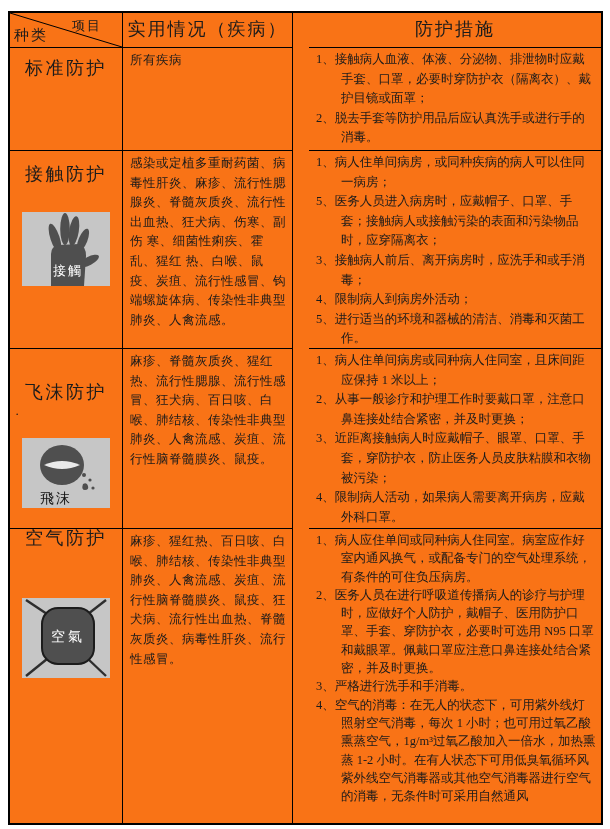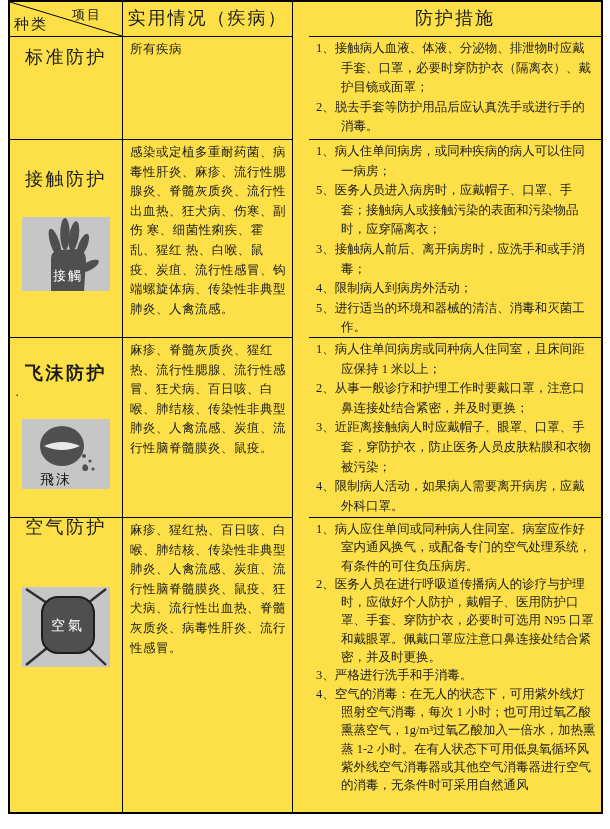--- a/index.html
+++ b/index.html
@@ -5,27 +5,27 @@
   * { margin: 0; padding: 0; box-sizing: border-box; }
   html, body { width: 610px; height: 829px; }
   body {
     background: #ffffff;
     font-family: "Liberation Serif", "DejaVu Serif", serif;
     color: #1b1b1b;
   }
   .page { position: relative; width: 610px; height: 829px; background: #fff; overflow: hidden; }
 
   .table {
-    position: absolute; left: 8px; top: 0;
+    position: absolute; left: 8px; top: 11px;
     width: 595px; height: 814px;
     border: 2px solid #000;
     display: grid;
     grid-template-columns: 113px 170px 1fr;
     grid-template-rows: 35px 103px 198px 180px 1fr;
-    background: #fde047;
+    background: #f97316;
   }
   .cell {
     border-right: 1.5px solid #000;
     border-bottom: 1.5px solid #000;
     font-size: 12.5px;
     line-height: 19.6px;
     overflow: hidden;
   }
   .cell.last-col { border-right: none; margin-left: 16px; }
   .cell.last-row { border-bottom: none; }
@@ -34,22 +34,22 @@
   .corner { position: relative; }
   .corner svg.diag { position: absolute; inset: 0; width: 100%; height: 100%; }
   .corner .proj { position: absolute; top: 3px; right: 20px; letter-spacing: 2px; font-size: 13px; }
   .corner .cat  { position: absolute; bottom: 1px; left: 4px; letter-spacing: 2px; font-size: 15px; }
   .hcell { display: flex; align-items: center; justify-content: center; letter-spacing: 2px; font-size: 18px; }
 
   
   .catcell { display: flex; flex-direction: column; align-items: center; }
   .catcell .lbl { letter-spacing: 2.5px; font-size: 18px; }
   .catcell.r1 .lbl { margin-top: 11px; }
-  .catcell.r2 .lbl { margin-top: 30px; }
-  .catcell.r3 .lbl { margin-top: 26px; font-weight: bold; }
+  .catcell.r2 .lbl { margin-top: 14px; }
+  .catcell.r3 .lbl { margin-top: 34px; }
   .catcell.r4 .lbl { }
   .dotmark { align-self: flex-start; margin: 6px 0 0 5px; line-height: 10px; font-size: 13px; }
   .icon { display: block; }
   .icon.hand { margin-top: 27px; }
   .icon.lips { margin-top: 19px; }
   .icon.air  { margin-top: 49px; }
 
   
   .txtcell  { padding: 3px 6px 0 7px; letter-spacing: 0.5px; }
   .listcell { padding: 2px 5px 0 7px; }

